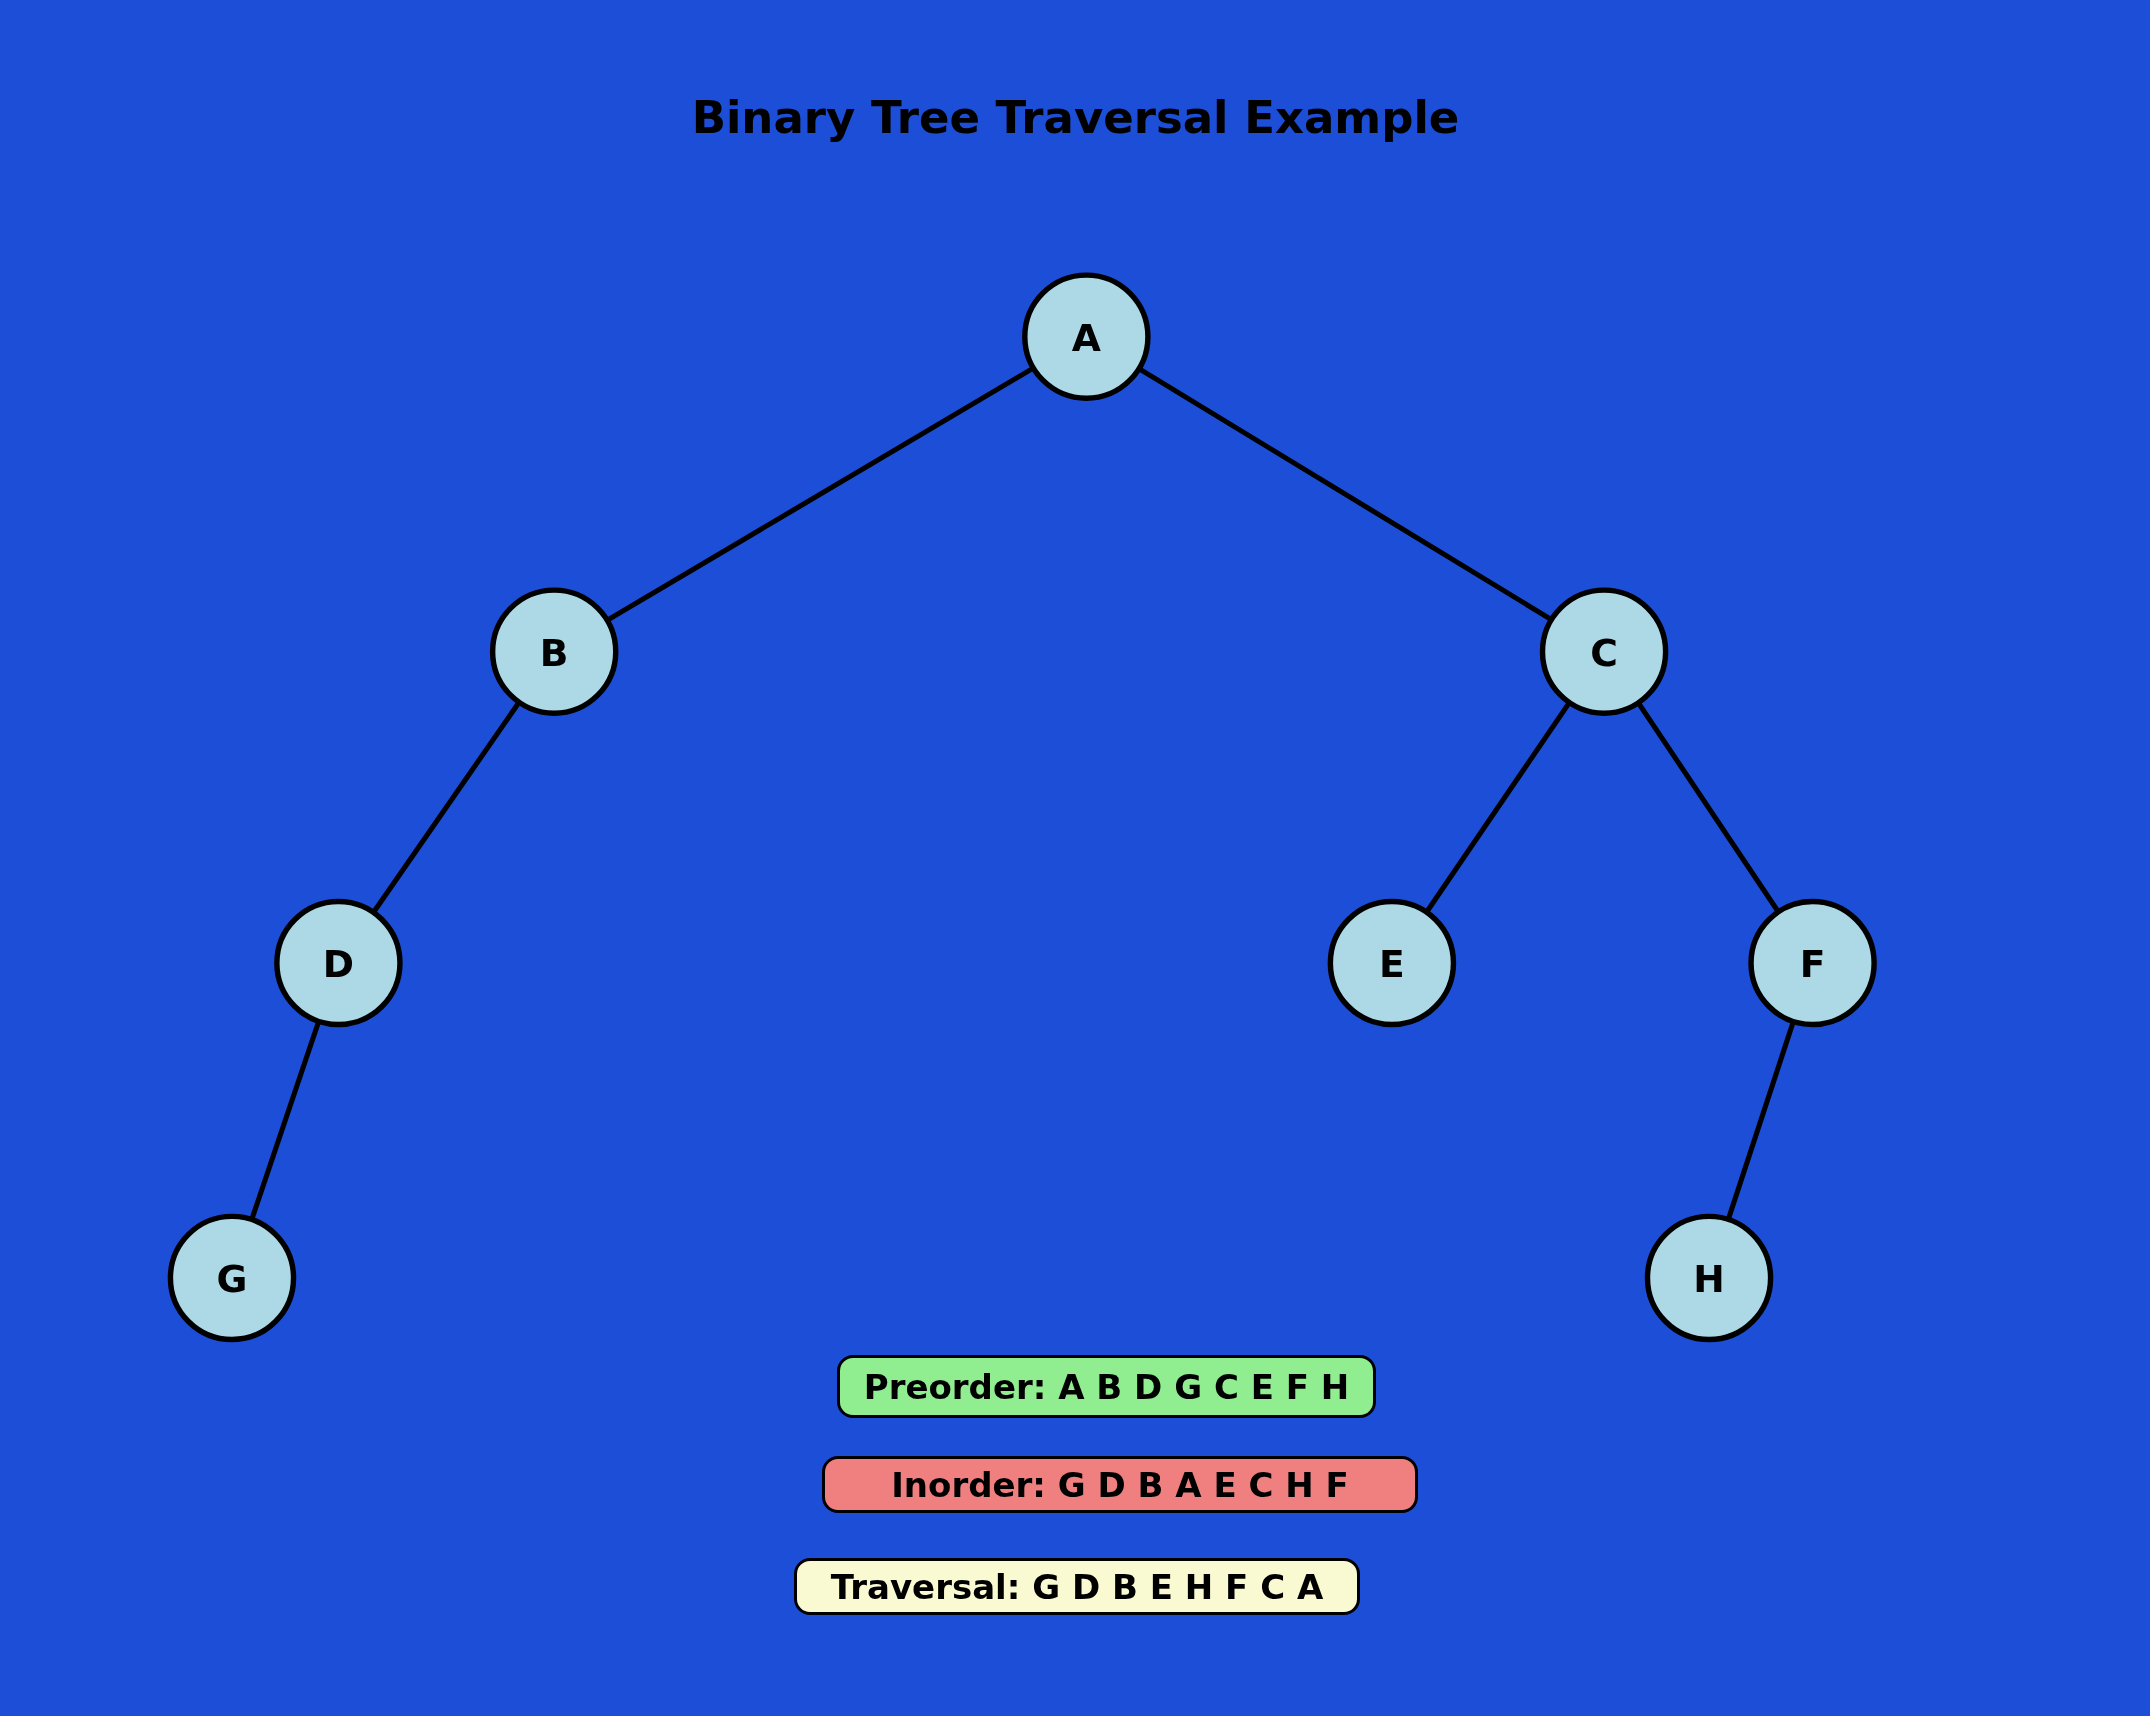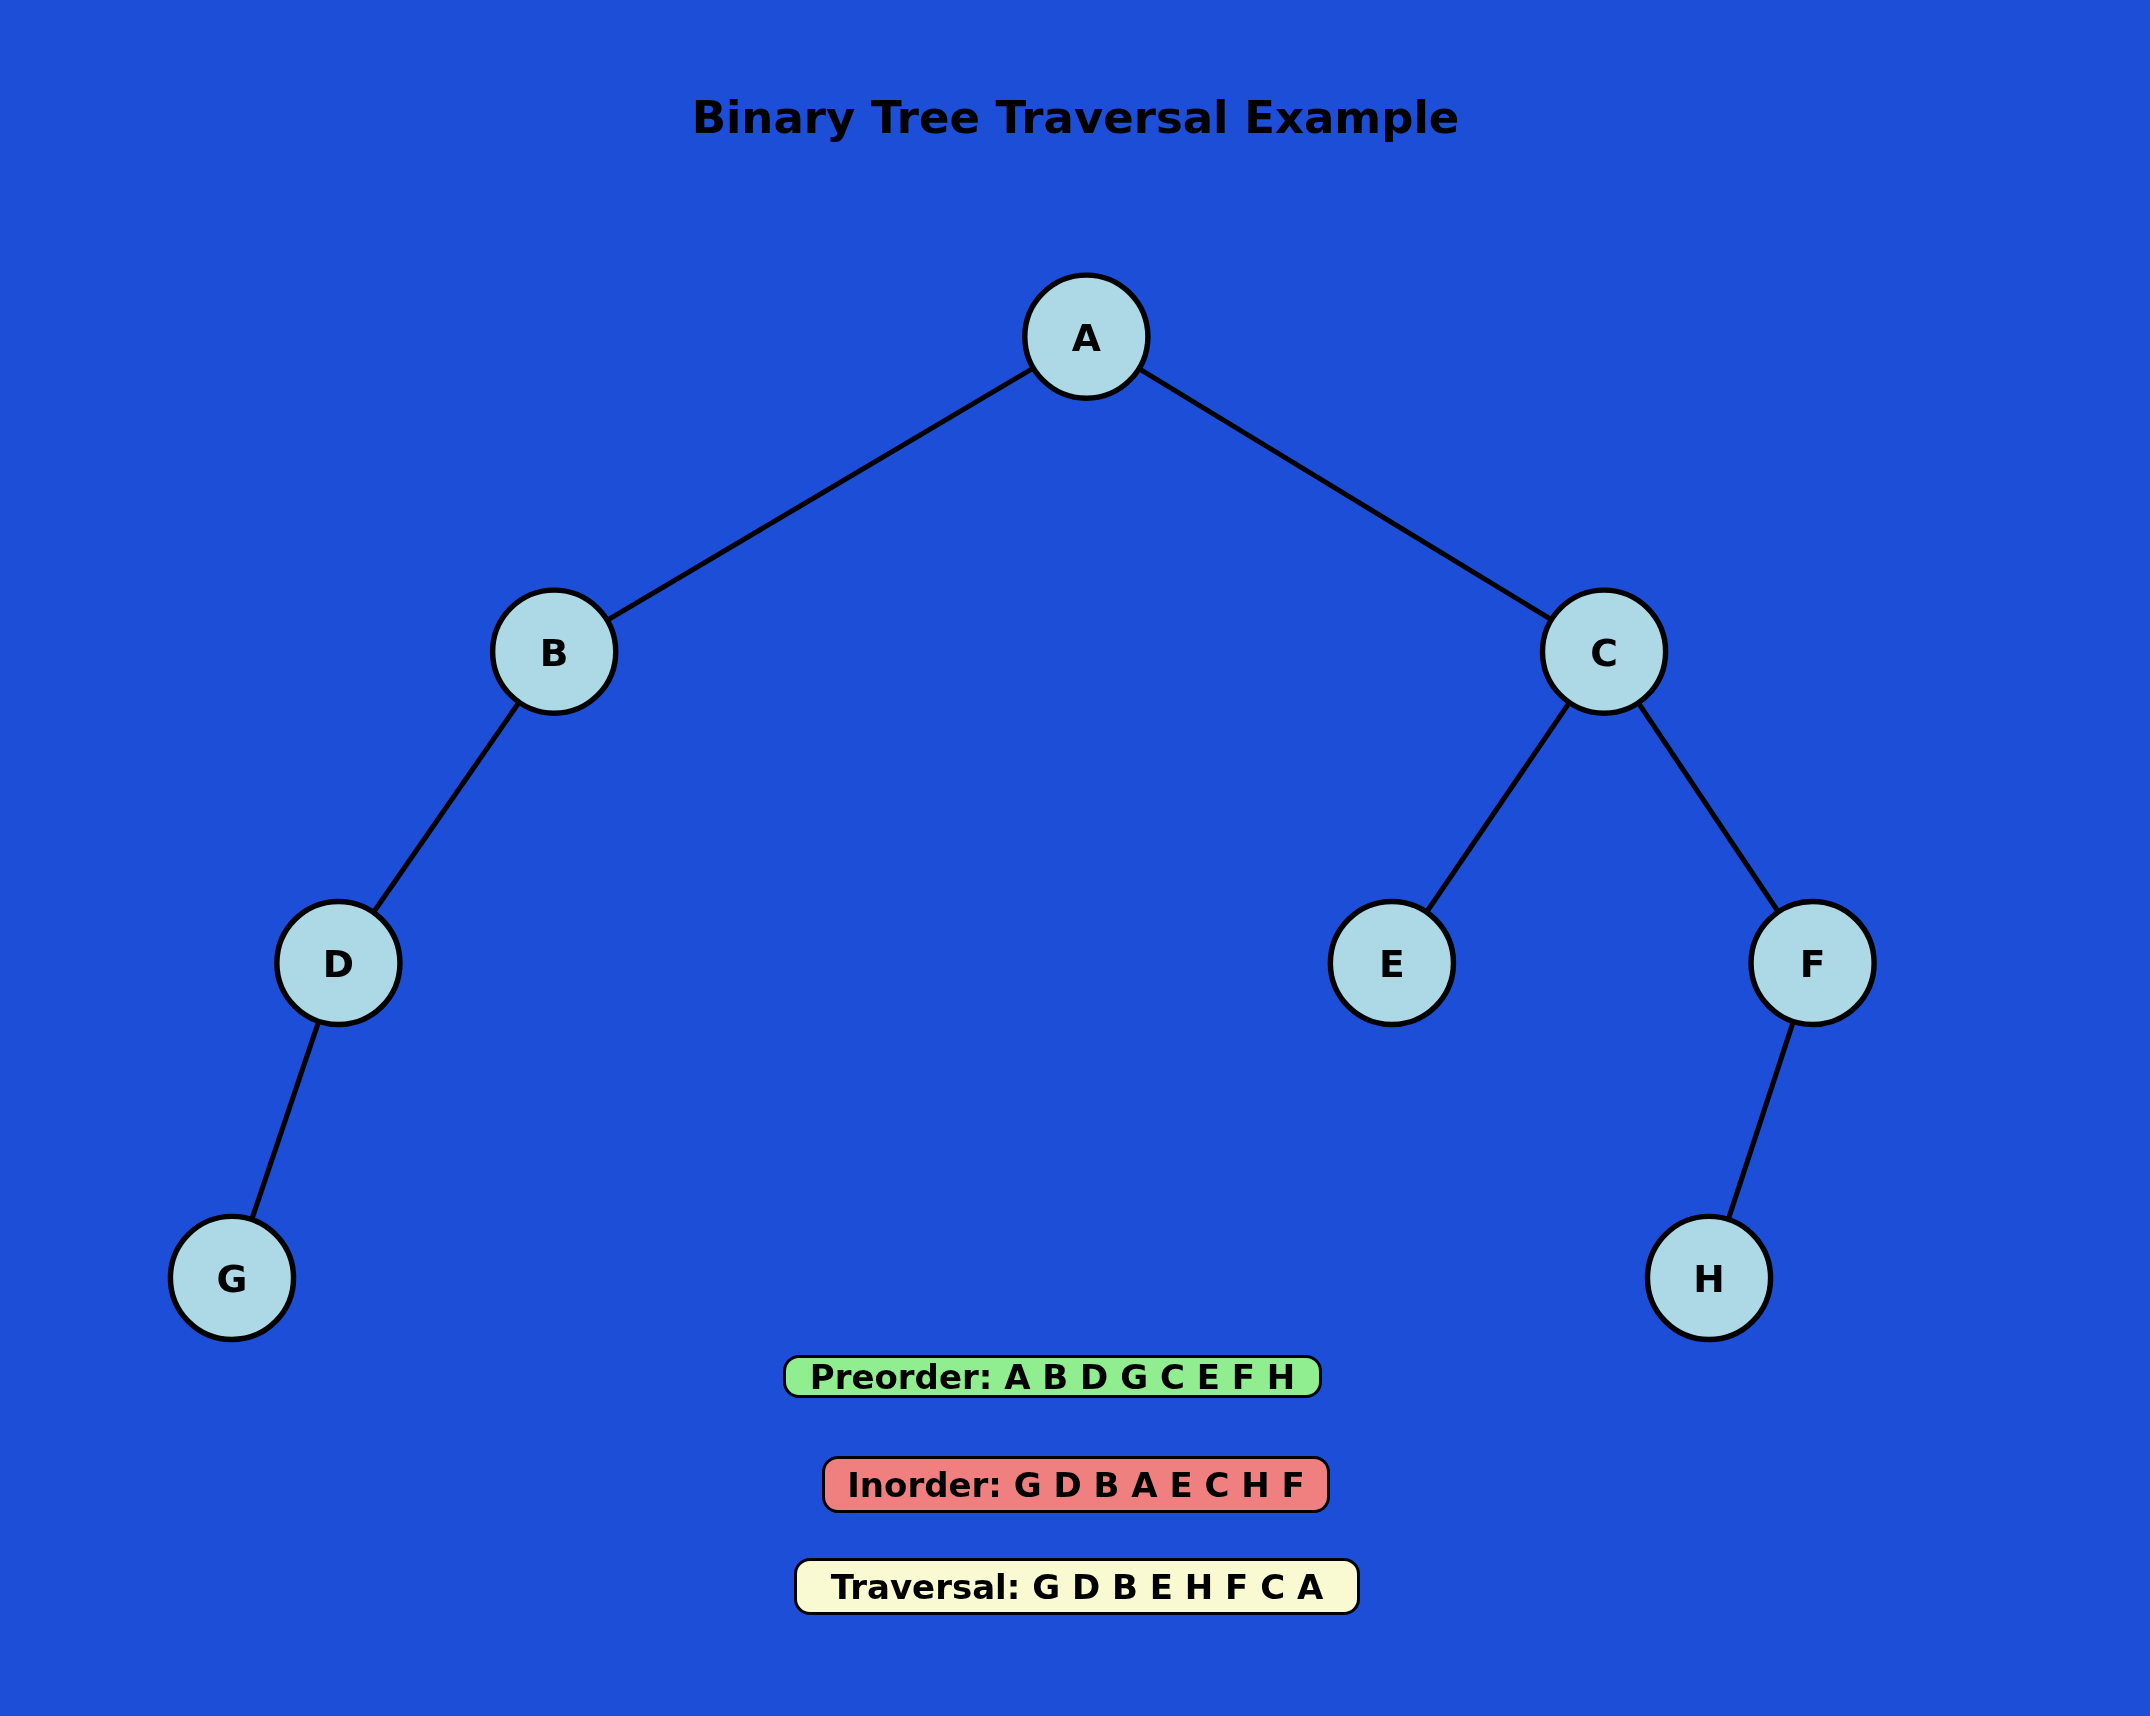--- a/index.html
+++ b/index.html
@@ -63,22 +63,22 @@
     display: flex;
     align-items: center;
     justify-content: center;
     font-family: "DejaVu Sans", sans-serif;
     font-weight: bold;
     font-size: 34px;
     color: #000000;
     white-space: nowrap;
     padding: 0 13px;
   }
-  #legend-preorder  { left: 783px; top: 1355px; width: 539px; height: 43px; }
-  #legend-inorder   { left: 822px; top: 1456px; width: 508px; height: 57px; }
+  #legend-preorder  { left: 837px; top: 1355px; width: 539px; height: 63px; }
+  #legend-inorder   { left: 822px; top: 1456px; width: 596px; height: 57px; }
   #legend-postorder { left: 794px; top: 1558px; width: 566px; height: 57px; }
 </style>
 </head>
 <body>
 
 <div id="canvas">
 
   <div id="title">Binary Tree Traversal Example</div>
 
   <svg id="tree-svg" viewBox="0 0 2970 2370">

